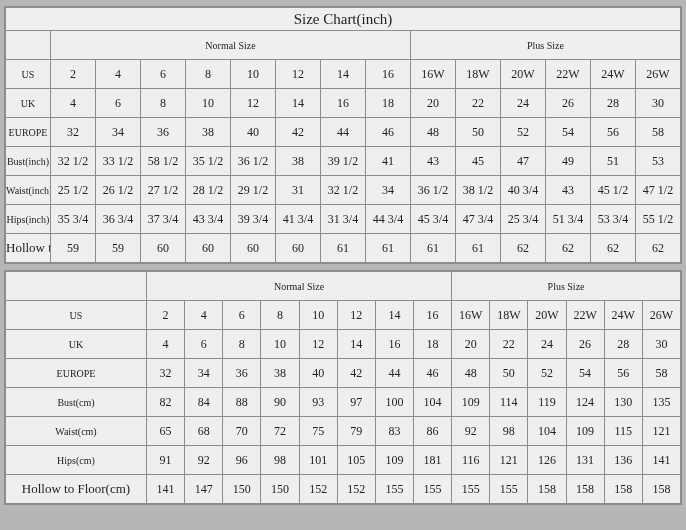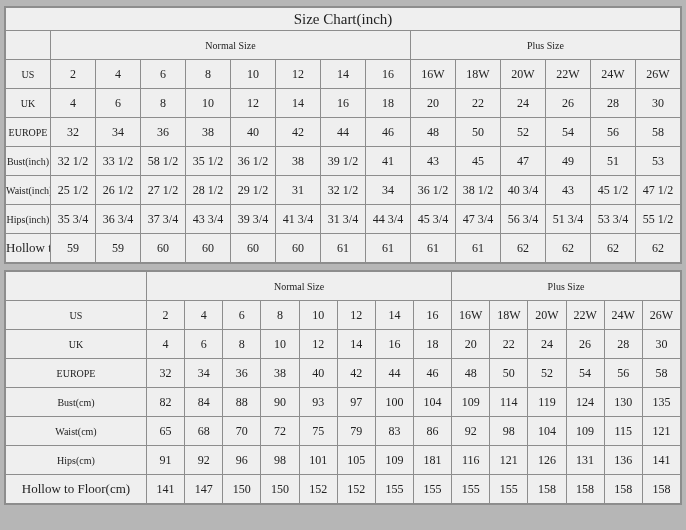--- a/index.html
+++ b/index.html
@@ -170,21 +170,21 @@
             <td class="val">35 3/4</td>
             <td class="val">36 3/4</td>
             <td class="val">37 3/4</td>
             <td class="val">43 3/4</td>
             <td class="val">39 3/4</td>
             <td class="val">41 3/4</td>
             <td class="val">31 3/4</td>
             <td class="val">44 3/4</td>
             <td class="val">45 3/4</td>
             <td class="val">47 3/4</td>
-            <td class="val">56 3/4</td>
+            <td class="val">25 3/4</td>
             <td class="val">51 3/4</td>
             <td class="val">53 3/4</td>
             <td class="val">55 1/2</td>
           </tr>
           <tr>
             <td class="rowlabel rowlabel-small">Hollow to Floor(inch)</td>
             <td class="val">59</td>
             <td class="val">59</td>
             <td class="val">60</td>
             <td class="val">60</td>

